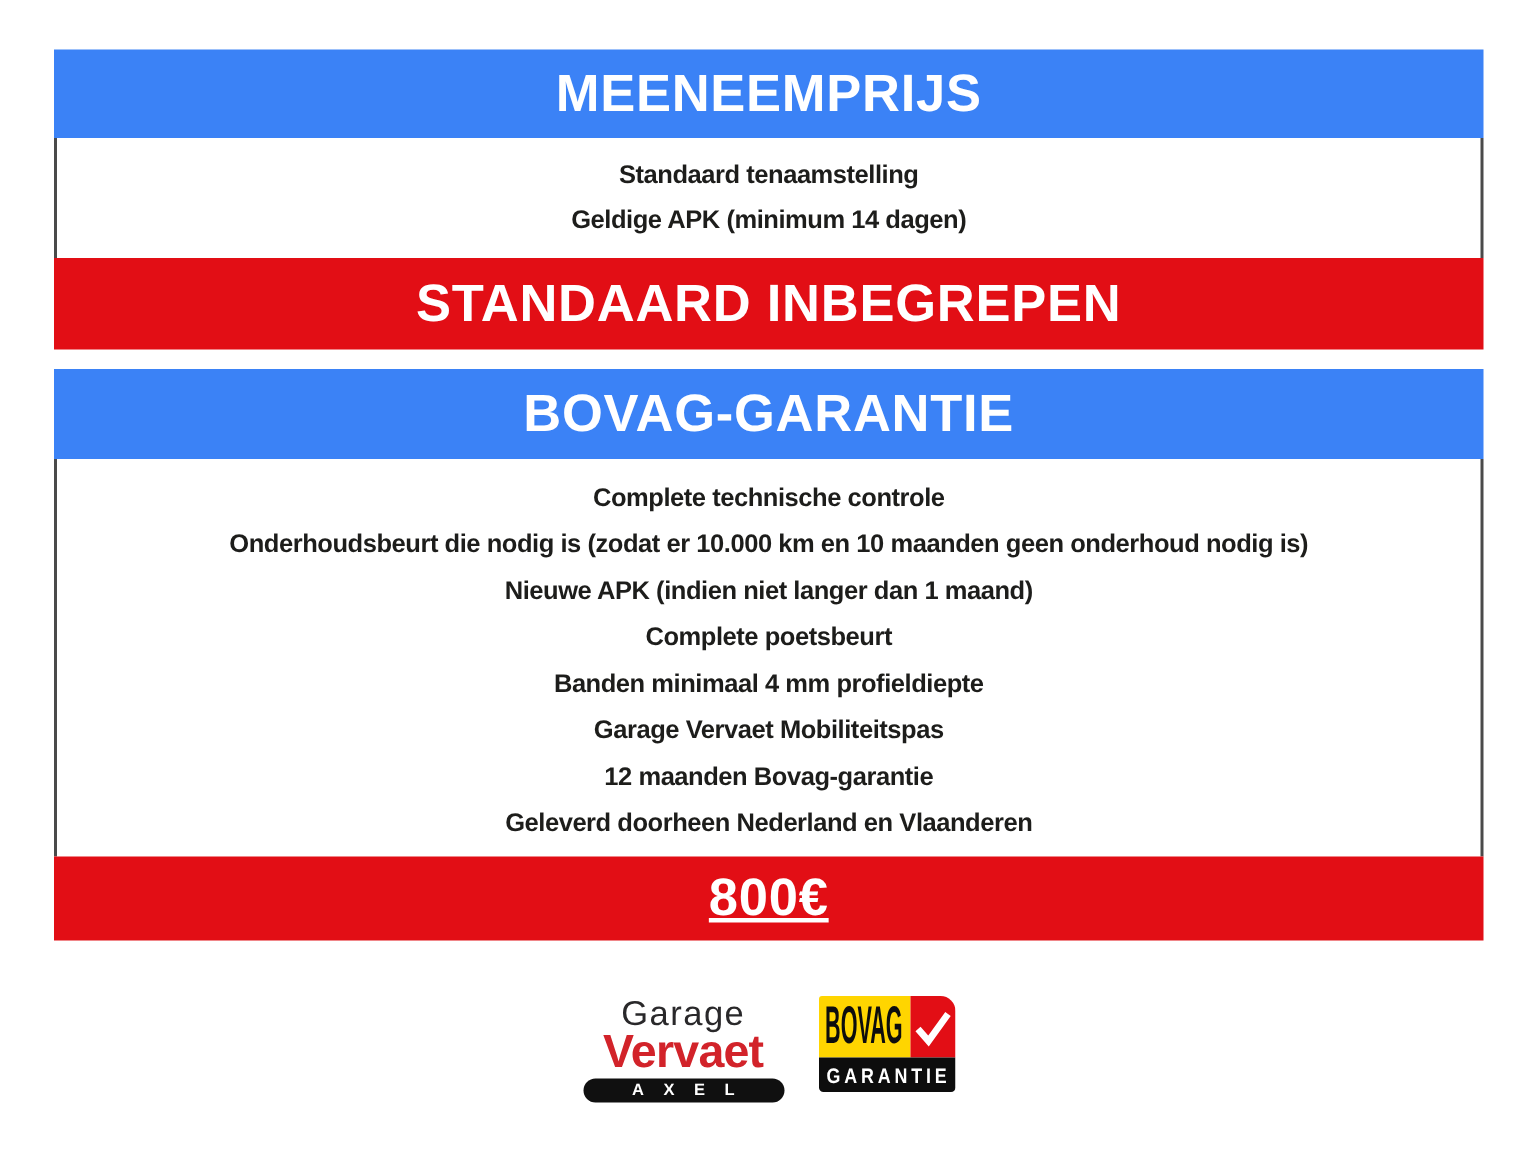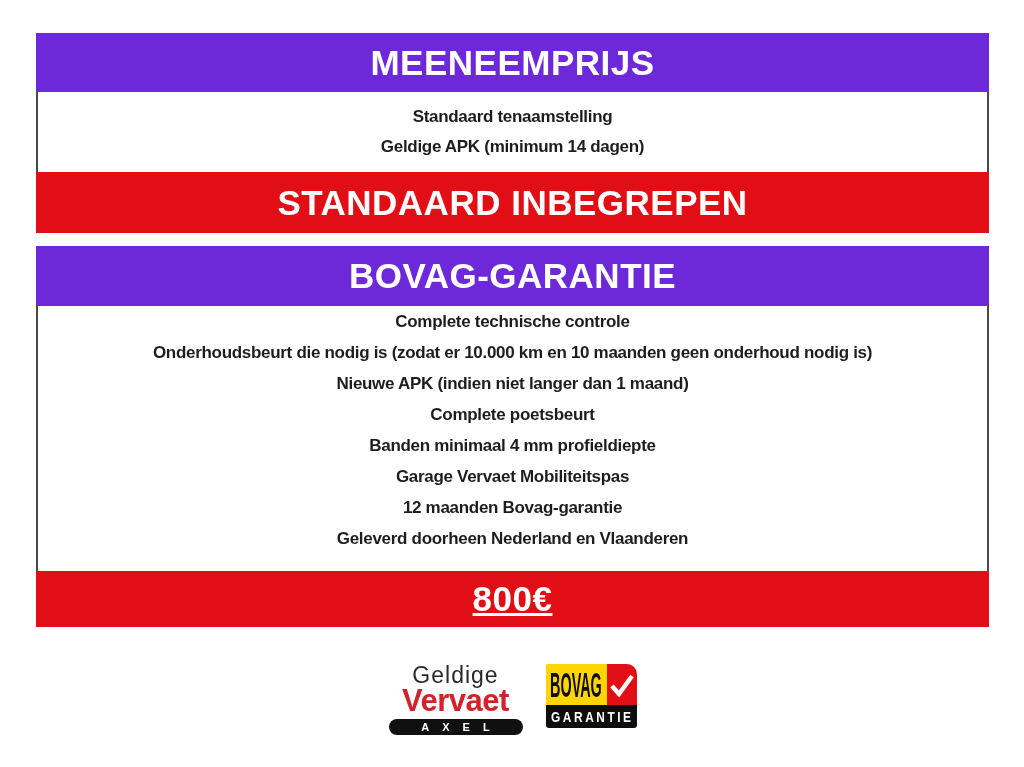--- a/index.html
+++ b/index.html
@@ -26,39 +26,39 @@
     display: flex;
     align-items: center;
     justify-content: center;
     color: #ffffff;
     font-weight: 700;
     font-size: 35px;
     letter-spacing: 0.5px;
     box-sizing: border-box;
     white-space: nowrap;
   }
-  .bar.black { background: #6d28d9; }
+  .bar.black { background: #3b82f6; }
   .bar.red   { background: #e20e15; }
   .bar-1 { height: 59px; }
   .bar-2 { height: 61px; }
   .bar-3 { height: 60px; }
   .bar-4 { height: 56px; text-decoration: underline; }
   .white-box {
     box-sizing: border-box;
     width: 100%;
     background: #ffffff;
     border-left: 2px solid #4a4a4a;
     border-right: 2px solid #4a4a4a;
     text-align: center;
     color: #1d1d1b;
     font-weight: 700;
     overflow: hidden;
   }
   .white-box-1 { height: 80px; padding-top: 10px; }
-  .white-box-2 { height: 265px; }
+  .white-box-2 { height: 265px; padding-top: 10px; }
   .white-box-1 .item-line { line-height: 30px; }
   .white-box-2 .item-line { line-height: 31px; }
   .item-line {
     font-size: 17px;
     letter-spacing: -0.3px;
     white-space: nowrap;
   }
   .section-gap { height: 13px; }
 
   
@@ -189,21 +189,21 @@
       <div class="item-line">Geleverd doorheen Nederland en Vlaanderen</div>
     </div>
 
     <div class="bar red bar-4">
       <span>800€</span>
     </div>
 
     <div class="footer">
 
       <div class="garage-logo">
-        <div class="garage-top">Geldige</div>
+        <div class="garage-top">Garage</div>
         <div class="garage-name">Vervaet</div>
         <div class="garage-badge">AXEL</div>
       </div>
 
       <div class="bovag-logo">
         <div class="bovag-top">
           <div class="bovag-yellow">
             <span class="bovag-word">BOVAG</span>
           </div>
           <div class="bovag-red">

